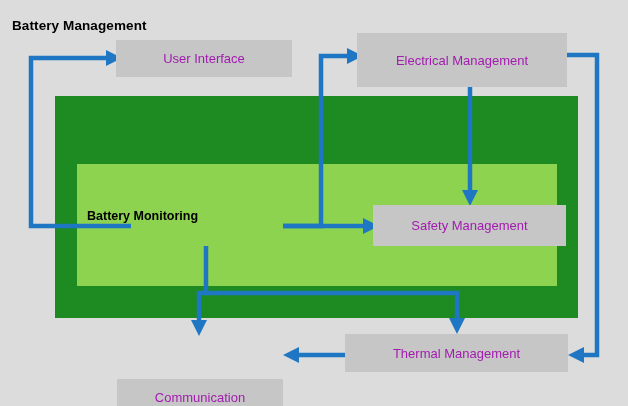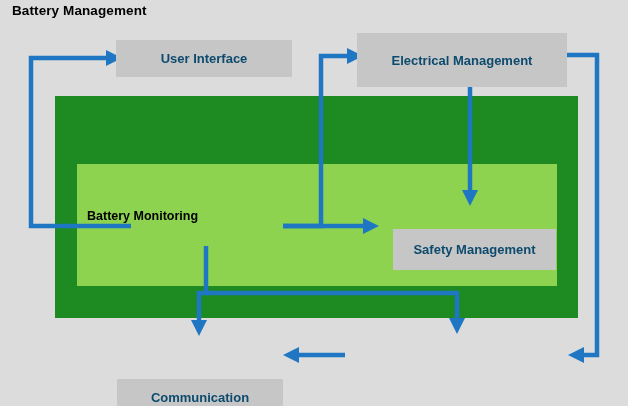--- a/index.html
+++ b/index.html
@@ -15,21 +15,21 @@
   }
   #canvas {
     position: relative;
     width: 628px;
     height: 406px;
     background: #dcdcdc;
   }
   .diagram-title {
     position: absolute;
     left: 12px;
-    top: 3px;
+    top: 18px;
     font-size: 13.5px;
     font-weight: bold;
     color: #000000;
     letter-spacing: 0.1px;
     white-space: nowrap;
   }
   .group-box {
     position: absolute;
     box-sizing: border-box;
   }
@@ -65,29 +65,29 @@
     margin-top: 36px;
   }
   .node {
     position: absolute;
     box-sizing: border-box;
     background: #c6c6c6;
     display: flex;
     align-items: center;
     justify-content: center;
     font-size: 13px;
-    font-weight: bold;
-    color: #0c4a6e;
+    font-weight: normal;
+    color: #a21caf;
     text-align: center;
     white-space: nowrap;
   }
   #node-user-interface   { left: 116px; top: 40px;  width: 176px; height: 37px; }
   #node-electrical       { left: 357px; top: 33px;  width: 210px; height: 54px; }
   #node-data-acq         { left: 131px; top: 205px; width: 152px; height: 41px; }
-  #node-safety           { left: 393px; top: 205px; width: 163px; height: 41px; margin-top: 24px; }
+  #node-safety           { left: 373px; top: 205px; width: 193px; height: 41px; }
   #node-communication    { left: 117px; top: 335px; width: 166px; height: 37px; margin-top: 44px; }
   #node-thermal          { left: 345px; top: 334px; width: 223px; height: 38px; }
 
   #edge-layer {
     position: absolute;
     left: 0;
     top: 0;
     width: 628px;
     height: 406px;
     pointer-events: none;
@@ -160,14 +160,15 @@
 
   <div class="node" id="node-user-interface">User Interface</div>
 
   <div class="node" id="node-electrical">Electrical Management</div>
 
 
   <div class="node" id="node-safety">Safety Management</div>
 
   <div class="node" id="node-communication">Communication</div>
 
+  <div class="node" id="node-thermal">Thermal Management</div>
 
 </div>
 
 </body></html>

